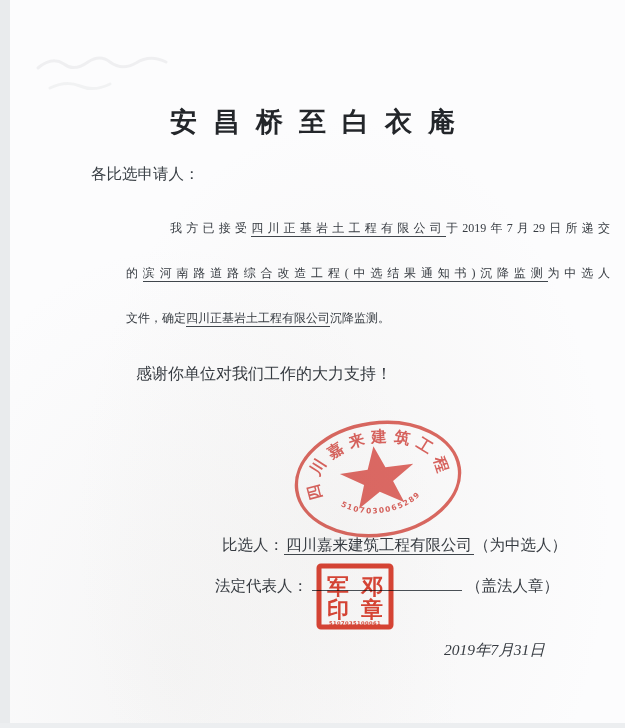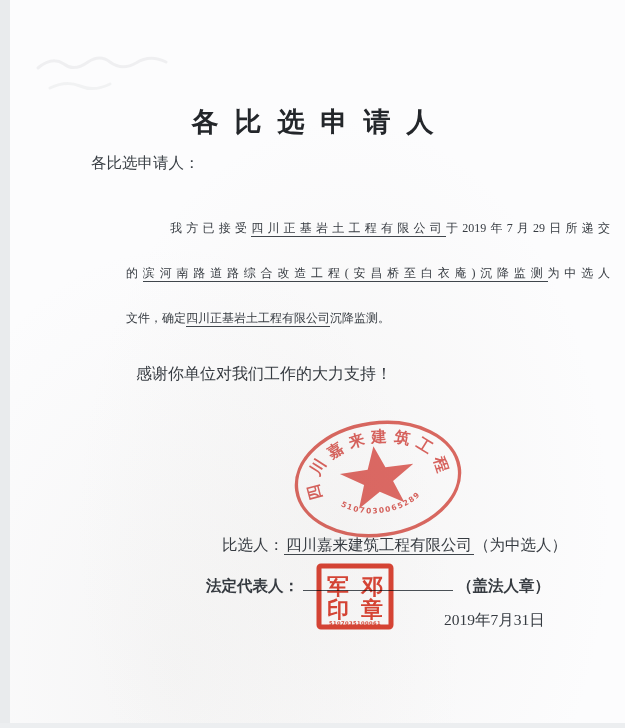--- a/index.html
+++ b/index.html
@@ -32,21 +32,21 @@
 
   .doc-title {
     position: absolute; top: 104px; left: 0; width: 625px;
     text-align: center;
     font-size: 27px; font-weight: bold; color: #23262a;
     letter-spacing: 16px; text-indent: 16px;
     white-space: nowrap;
   }
 
   .salutation {
-    position: absolute; left: 91px; top: 153px;
+    position: absolute; left: 91px; top: 164px;
     font-size: 15.5px; color: #3a4046;
   }
 
   .body-par {
     position: absolute; left: 91px; top: 206px; width: 484px;
     font-size: 12px; color: #363b41; margin-left: 35px;
   }
   .body-line {
     line-height: 45px; height: 45px; white-space: nowrap;
     text-align: justify; text-align-last: justify;
@@ -58,53 +58,53 @@
     padding-bottom: 1px;
   }
 
   .thanks-line {
     position: absolute; left: 91px; top: 364px; padding-left: 45px;
     font-size: 16px; color: #363b41; text-align: center;
   }
 
   .sig-row { position: absolute; font-size: 15.5px; color: #363b41; white-space: nowrap; }
   .sig-selector { left: 222px; top: 535px; }
-  .sig-legal    { left: 206px; top: 576px; font-weight: bold; }
+  .sig-legal    { left: 215px; top: 576px; }
   .sig-company { border-bottom: 1.2px solid #40464c; padding: 0 2px 1px 2px; }
   .sig-blank {
     display: inline-block; width: 150px; height: 14px;
     border-bottom: 1.3px solid #4a5056; vertical-align: baseline;
     margin: 0 4px;
   }
-  .doc-date { left: 444px; top: 610px; }
+  .doc-date { left: 444px; top: 640px; font-style: italic; }
 
   .seal { position: absolute; mix-blend-mode: multiply; filter: blur(0.3px); }
   .seal-round  { left: 283px; top: 407px; }
   .seal-square { left: 314px; top: 562px; }
 </style>
 </head>
 <body>
 
 <div class="page">
 
   <div class="scan-edge-left"></div>
   <div class="scan-edge-bottom"></div>
 
   <svg class="pencil-marks" width="190" height="70" viewBox="0 0 190 70">
     <path d="M10 28 q 14 -12 26 -4 q 10 8 24 -2 q 12 -8 22 0 q 12 9 26 1 q 14 -9 30 -1" fill="none" stroke="#e3e4e6" stroke-width="3" stroke-linecap="round"></path>
     <path d="M22 48 q 16 -8 30 -2 q 14 6 30 -2" fill="none" stroke="#e8e9ea" stroke-width="3" stroke-linecap="round"></path>
   </svg>
 
-  <div class="doc-title">各比选申请人</div>
+  <div class="doc-title">安昌桥至白衣庵</div>
 
   <div class="salutation">各比选申请人：</div>
 
   <div class="body-par">
     <div class="body-line indent"><span>我方已接受</span><span class="u-seg">四川正基岩土工程有限公司</span><span>于2019年7月29日所递交</span></div>
-    <div class="body-line"><span>的</span><span class="u-seg">滨河南路道路综合改造工程(安昌桥至白衣庵)沉降监测</span><span>为中选人</span></div>
+    <div class="body-line"><span>的</span><span class="u-seg">滨河南路道路综合改造工程(中选结果通知书)沉降监测</span><span>为中选人</span></div>
     <div class="body-line last"><span>文件，确定</span><span class="u-seg">四川正基岩土工程有限公司</span><span>沉降监测。</span></div>
   </div>
 
   <div class="thanks-line">感谢你单位对我们工作的大力支持！</div>
 
   <div class="sig-row sig-selector"><span>比选人：</span><span class="sig-company">四川嘉来建筑工程有限公司</span><span>（为中选人）</span></div>
 
   <div class="sig-row sig-legal"><span>法定代表人：</span><span class="sig-blank"></span><span>（盖法人章）</span></div>
 
   <div class="sig-row doc-date">2019年7月31日</div>

